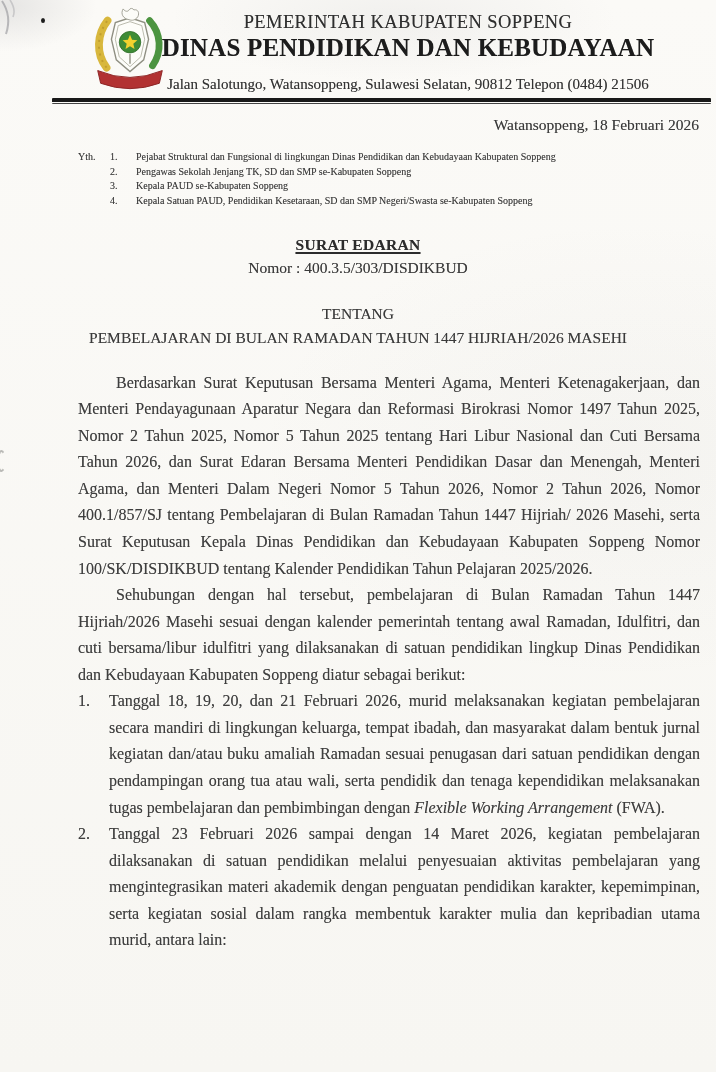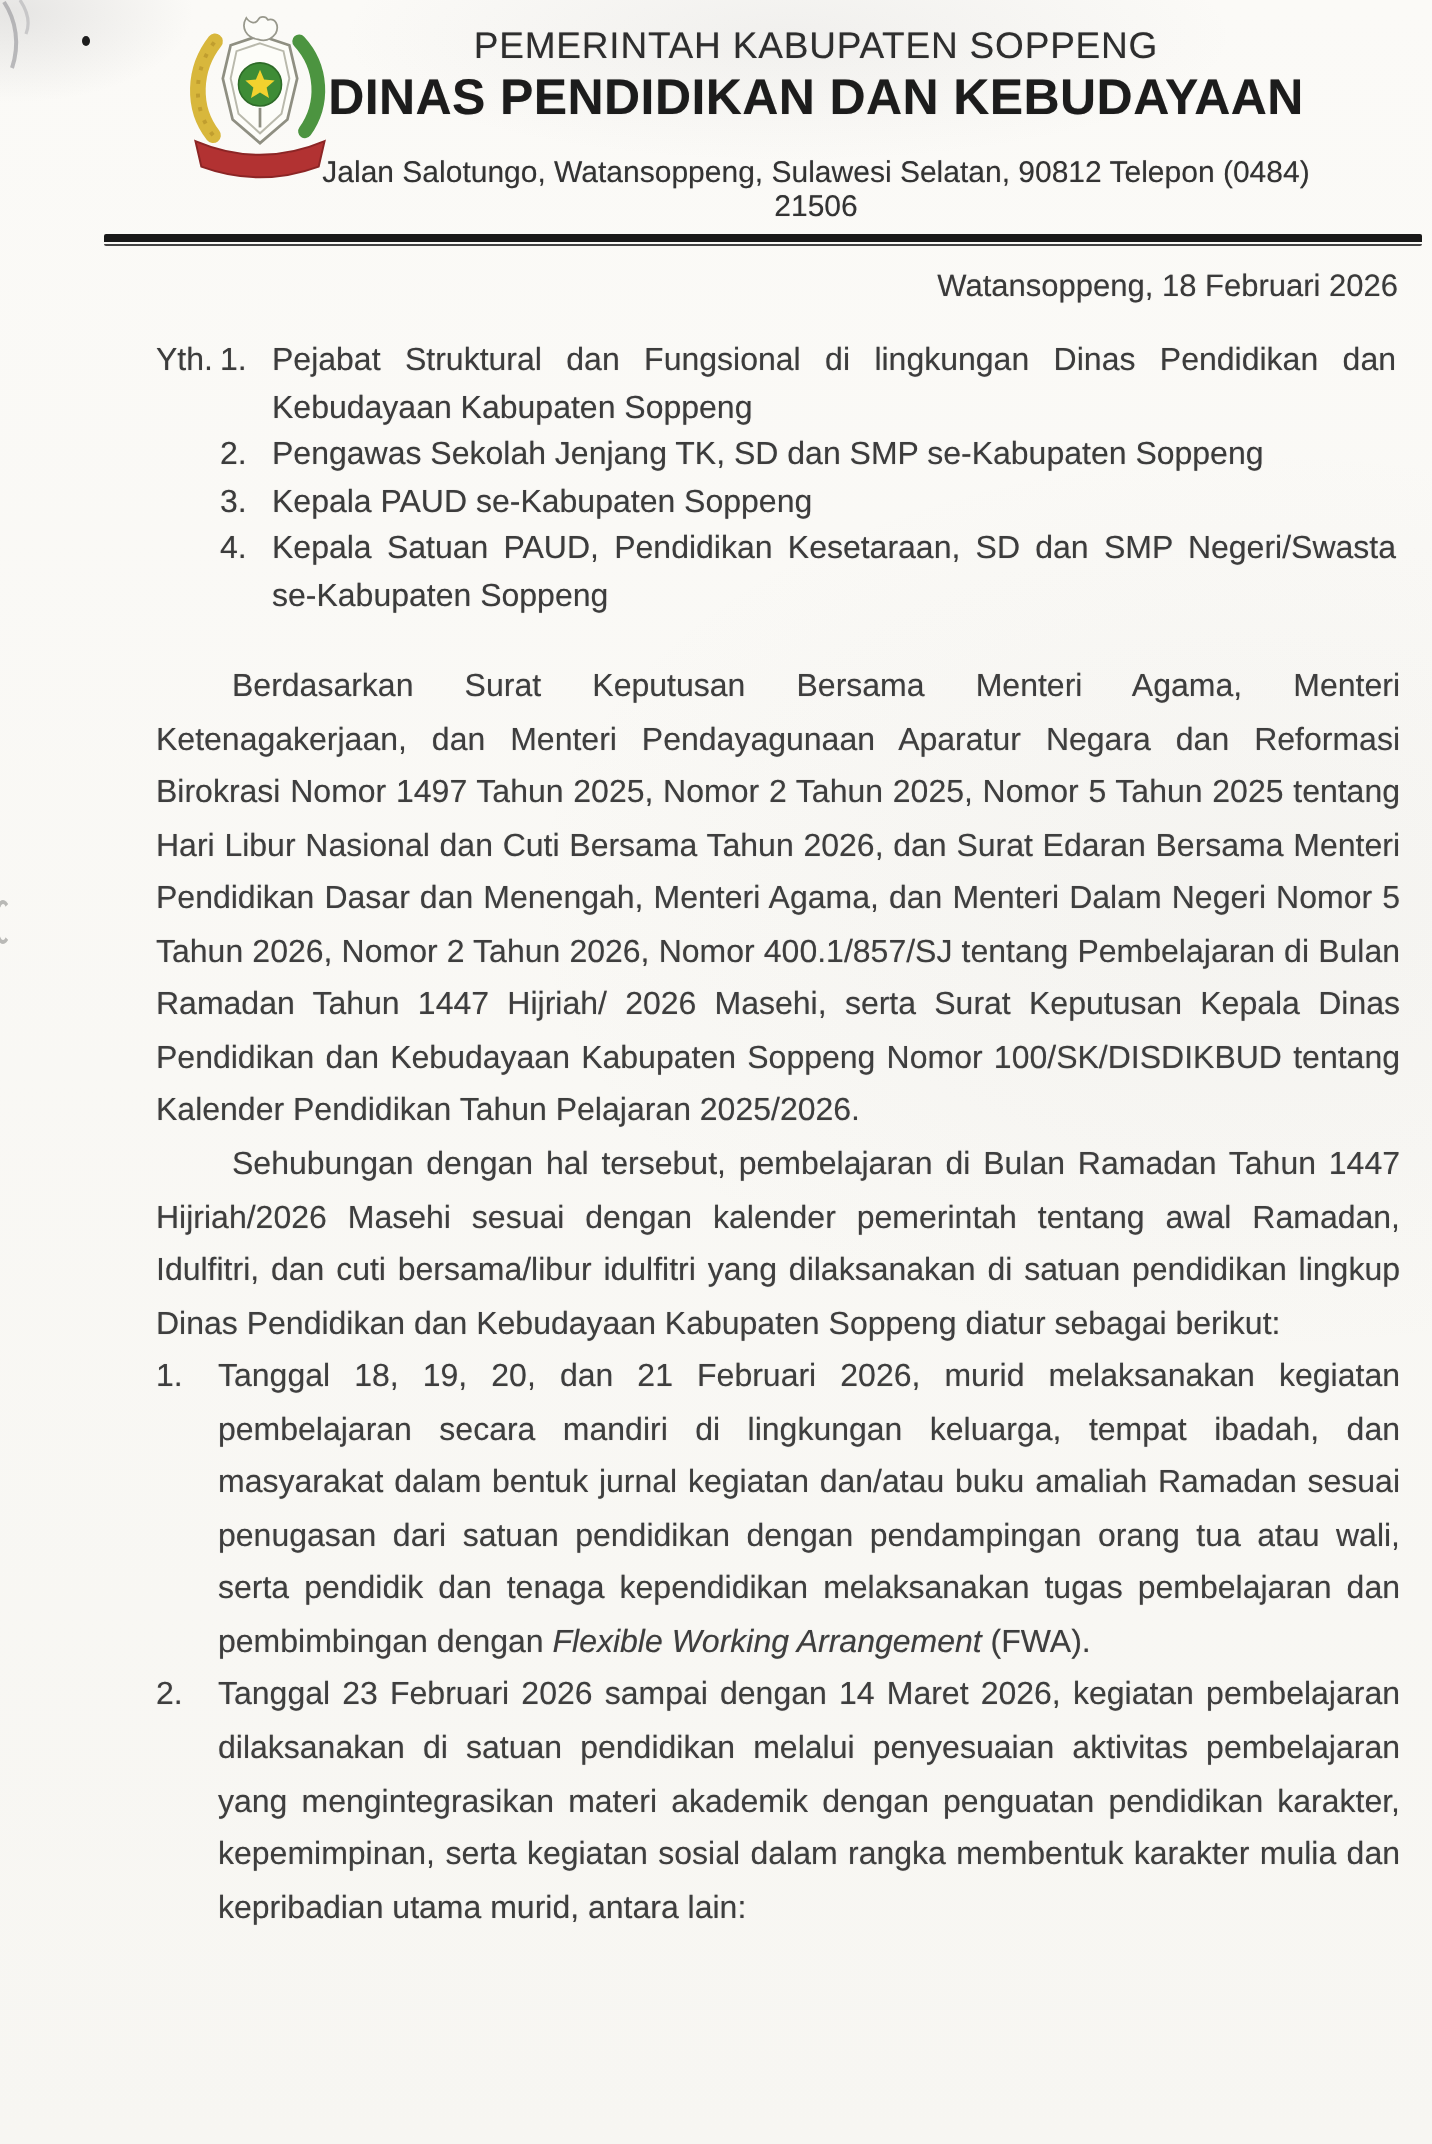--- a/index.html
+++ b/index.html
@@ -3,21 +3,21 @@
 <meta charset="utf-8">
 <style>
   * { margin:0; padding:0; box-sizing:border-box; }
   html,body { background:#e9e9e9; }
   .page {
     position:relative;
     width:716px; height:1072px;
     margin:0 auto;
     overflow:hidden;
     color:#3f3f3f;
-    font-family:Liberation Sans, sans-serif;
+    font-family:Liberation Serif, serif;
     background:
       radial-gradient(140px 70px at 6px 6px, rgba(120,120,126,0.16), transparent 65%),
       radial-gradient(320px 90px at 55% 18px, rgba(140,140,145,0.09), transparent 70%),
       radial-gradient(520px 320px at 88% 42%, rgba(150,150,150,0.05), transparent 72%),
       linear-gradient(#fbfaf7,#f7f6f2);
     text-shadow:0 0 0.4px rgba(70,70,70,0.5);
   }
 
   
   .letterhead { position:relative; padding-top:12px; min-height:86px; }
@@ -29,21 +29,21 @@
   .addr-line { font-size:15px; color:#333; margin-top:14px; }
   .contact-line { font-size:13px; color:#2e2e2e; margin-top:1px; }
   .contact-label { font-weight:bold; margin-right:5px; }
   .contact-link { color:#a9bed6; }
   .contact-sep { font-weight:bold; margin-right:5px; }
   .head-rule { margin:5px 5px 0 52px; border-top:4px solid #191919; border-bottom:1px solid #444; height:6px; border-radius:1px; }
 
   
   .date-line { text-align:right; margin:12px 17px 0 0; font-size:15.5px; color:#3a3a3a; }
 
-  .recipients { position:relative; margin:16px 18px 0 78px; font-size:16px; line-height:1.47; color:#3c3c3c; }
+  .recipients { position:relative; margin:16px 18px 0 78px; font-size:10px; line-height:1.47; color:#3c3c3c; }
   .yth-label { position:absolute; left:0; top:0; }
   .recipient-row { display:flex; margin-left:32px; }
   .recipient-num { flex:none; width:26px; }
   .recipient-text { flex:1; text-align:justify; }
 
   
   .title-block { text-align:center; margin-top:24px; font-size:15.5px; color:#3a3a3a; line-height:1.5; }
   .se-title { font-weight:bold; color:#2c2c2c; text-decoration:underline; text-decoration-thickness:1.5px; text-underline-offset:2px; letter-spacing:0.3px; }
   .about-label { margin-top:23px; }
 
@@ -120,20 +120,26 @@
     <div class="recipient-row">
       <span class="recipient-num">3.</span>
       <span class="recipient-text">Kepala PAUD se-Kabupaten Soppeng</span>
     </div>
     <div class="recipient-row">
       <span class="recipient-num">4.</span>
       <span class="recipient-text">Kepala Satuan PAUD, Pendidikan Kesetaraan, SD dan SMP Negeri/Swasta se-Kabupaten Soppeng</span>
     </div>
   </div>
 
+  <div class="title-block">
+    <div><span class="se-title">SURAT EDARAN</span></div>
+    <div class="number-line">Nomor : 400.3.5/303/DISDIKBUD</div>
+    <div class="about-label">TENTANG</div>
+    <div class="subject-line">PEMBELAJARAN DI BULAN RAMADAN TAHUN 1447 HIJRIAH/2026 MASEHI</div>
+  </div>
 
   <p class="body-text para para-first">Berdasarkan Surat Keputusan Bersama Menteri Agama, Menteri Ketenagakerjaan, dan Menteri Pendayagunaan Aparatur Negara dan Reformasi Birokrasi Nomor 1497 Tahun 2025, Nomor 2 Tahun 2025, Nomor 5 Tahun 2025 tentang Hari Libur Nasional dan Cuti Bersama Tahun 2026, dan Surat Edaran Bersama Menteri Pendidikan Dasar dan Menengah, Menteri Agama, dan Menteri Dalam Negeri Nomor 5 Tahun 2026, Nomor 2 Tahun 2026, Nomor 400.1/857/SJ tentang Pembelajaran di Bulan Ramadan Tahun 1447 Hijriah/ 2026 Masehi, serta Surat Keputusan Kepala Dinas Pendidikan dan Kebudayaan Kabupaten Soppeng Nomor 100/SK/DISDIKBUD tentang Kalender Pendidikan Tahun Pelajaran 2025/2026.</p>
   <p class="body-text para">Sehubungan dengan hal tersebut, pembelajaran di Bulan Ramadan Tahun 1447 Hijriah/2026 Masehi sesuai dengan kalender pemerintah tentang awal Ramadan, Idulfitri, dan cuti bersama/libur idulfitri yang dilaksanakan di satuan pendidikan lingkup Dinas Pendidikan dan Kebudayaan Kabupaten Soppeng diatur sebagai berikut:</p>
 
   <div class="items">
     <div class="item-row">
       <span class="item-num">1.</span>
       <span class="item-body"><span>Tanggal 18, 19, 20, dan 21 Februari 2026, murid melaksanakan kegiatan pembelajaran secara mandiri di lingkungan keluarga, tempat ibadah, dan masyarakat dalam bentuk jurnal kegiatan dan/atau buku amaliah Ramadan sesuai penugasan dari satuan pendidikan dengan pendampingan orang tua atau wali, serta pendidik dan tenaga kependidikan melaksanakan tugas pembelajaran dan pembimbingan dengan </span><em>Flexible Working Arrangement</em><span> (FWA).</span></span>
     </div>
     <div class="item-row">

